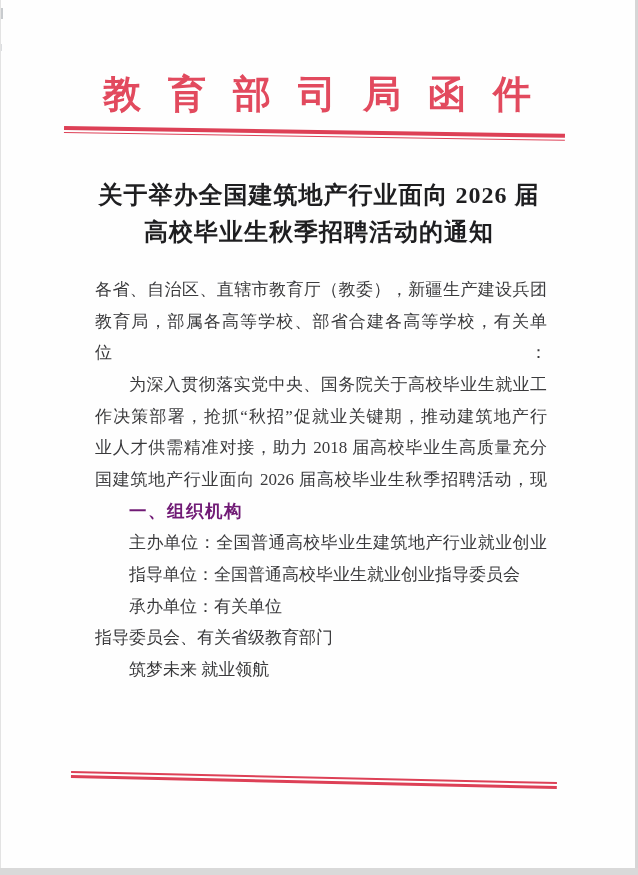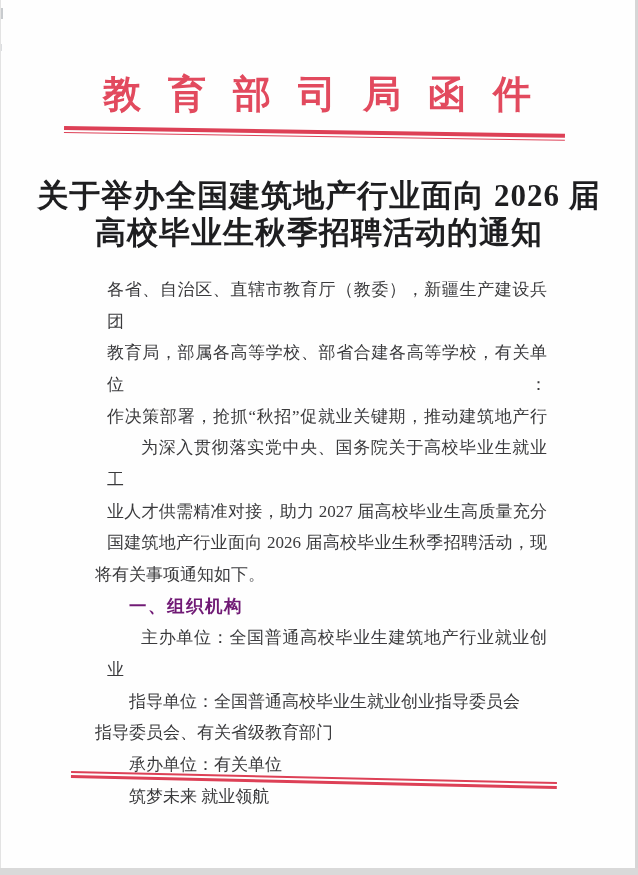--- a/index.html
+++ b/index.html
@@ -43,35 +43,35 @@
   .rule-head { top: 126px; left: 64px; width: 501px; transform: rotate(0.9deg); transform-origin: left center; }
   .rule-foot { top: 771px; left: 71px; width: 486px; transform: rotate(1.3deg); transform-origin: left center; }
 
   
   .doc-title {
     position: absolute;
     top: 177px; left: 0; width: 638px;
     text-align: center;
     color: var(--title_text, #1e1e20);
     font-weight: 700;
-    font-size: 31px;
+    font-size: 24px;
     line-height: 37px;
     letter-spacing: 1px;
   }
 
   
   .doc-body {
     position: absolute;
     top: 274px; left: 95px; width: 452px;
     color: var(--body_text, #3a3a3c);
     font-size: 17px;
     line-height: 31.66px;
   }
   .line { line-height: 31.66px; }
-  .just { text-align: justify; text-align-last: justify; margin-left: 12px; }
+  .just { text-align: justify; text-align-last: justify; }
   .indent { text-indent: 34px; }
   .heading {
     font-family: "Liberation Sans", "DejaVu Sans", sans-serif;
     font-weight: 700;
     font-size: 17.5px;
     color: #701a75;
     letter-spacing: 1.5px;
   }
 </style>
 </head>
@@ -88,30 +88,29 @@
   </div>
 
   <div class="doc-title">
     <div class="title-line">关于举办全国建筑地产行业面向 2026 届</div>
     <div class="title-line">高校毕业生秋季招聘活动的通知</div>
   </div>
 
   <div class="doc-body">
     <div class="line just">各省、自治区、直辖市教育厅（教委），新疆生产建设兵团</div>
     <div class="line just">教育局，部属各高等学校、部省合建各高等学校，有关单位：</div>
+    <div class="line indent just">为深入贯彻落实党中央、国务院关于高校毕业生就业工</div>
     <div class="line just">作决策部署，抢抓“秋招”促就业关键期，推动建筑地产行</div>
-    <div class="line indent just">为深入贯彻落实党中央、国务院关于高校毕业生就业工</div>
-    <div class="line just">业人才供需精准对接，助力 2027 届高校毕业生高质量充分</div>
+    <div class="line just">业人才供需精准对接，助力 2018 届高校毕业生高质量充分</div>
     <div class="line just">国建筑地产行业面向 2026 届高校毕业生秋季招聘活动，现</div>
-    <div class="line">将有关事项通知如下。</div>
     <div class="line indent heading">一、组织机构</div>
     <div class="line indent just">主办单位：全国普通高校毕业生建筑地产行业就业创业</div>
     <div class="line indent">指导单位：全国普通高校毕业生就业创业指导委员会</div>
+    <div class="line indent">承办单位：有关单位</div>
     <div class="line">指导委员会、有关省级教育部门</div>
-    <div class="line indent">承办单位：有关单位</div>
     <div class="line indent">筑梦未来  就业领航</div>
   </div>
 
   <div class="rule rule-foot">
     <div class="bar thin"></div>
     <div class="bar gap"></div>
     <div class="bar thick"></div>
   </div>
 
   <div class="speck-1"></div>

